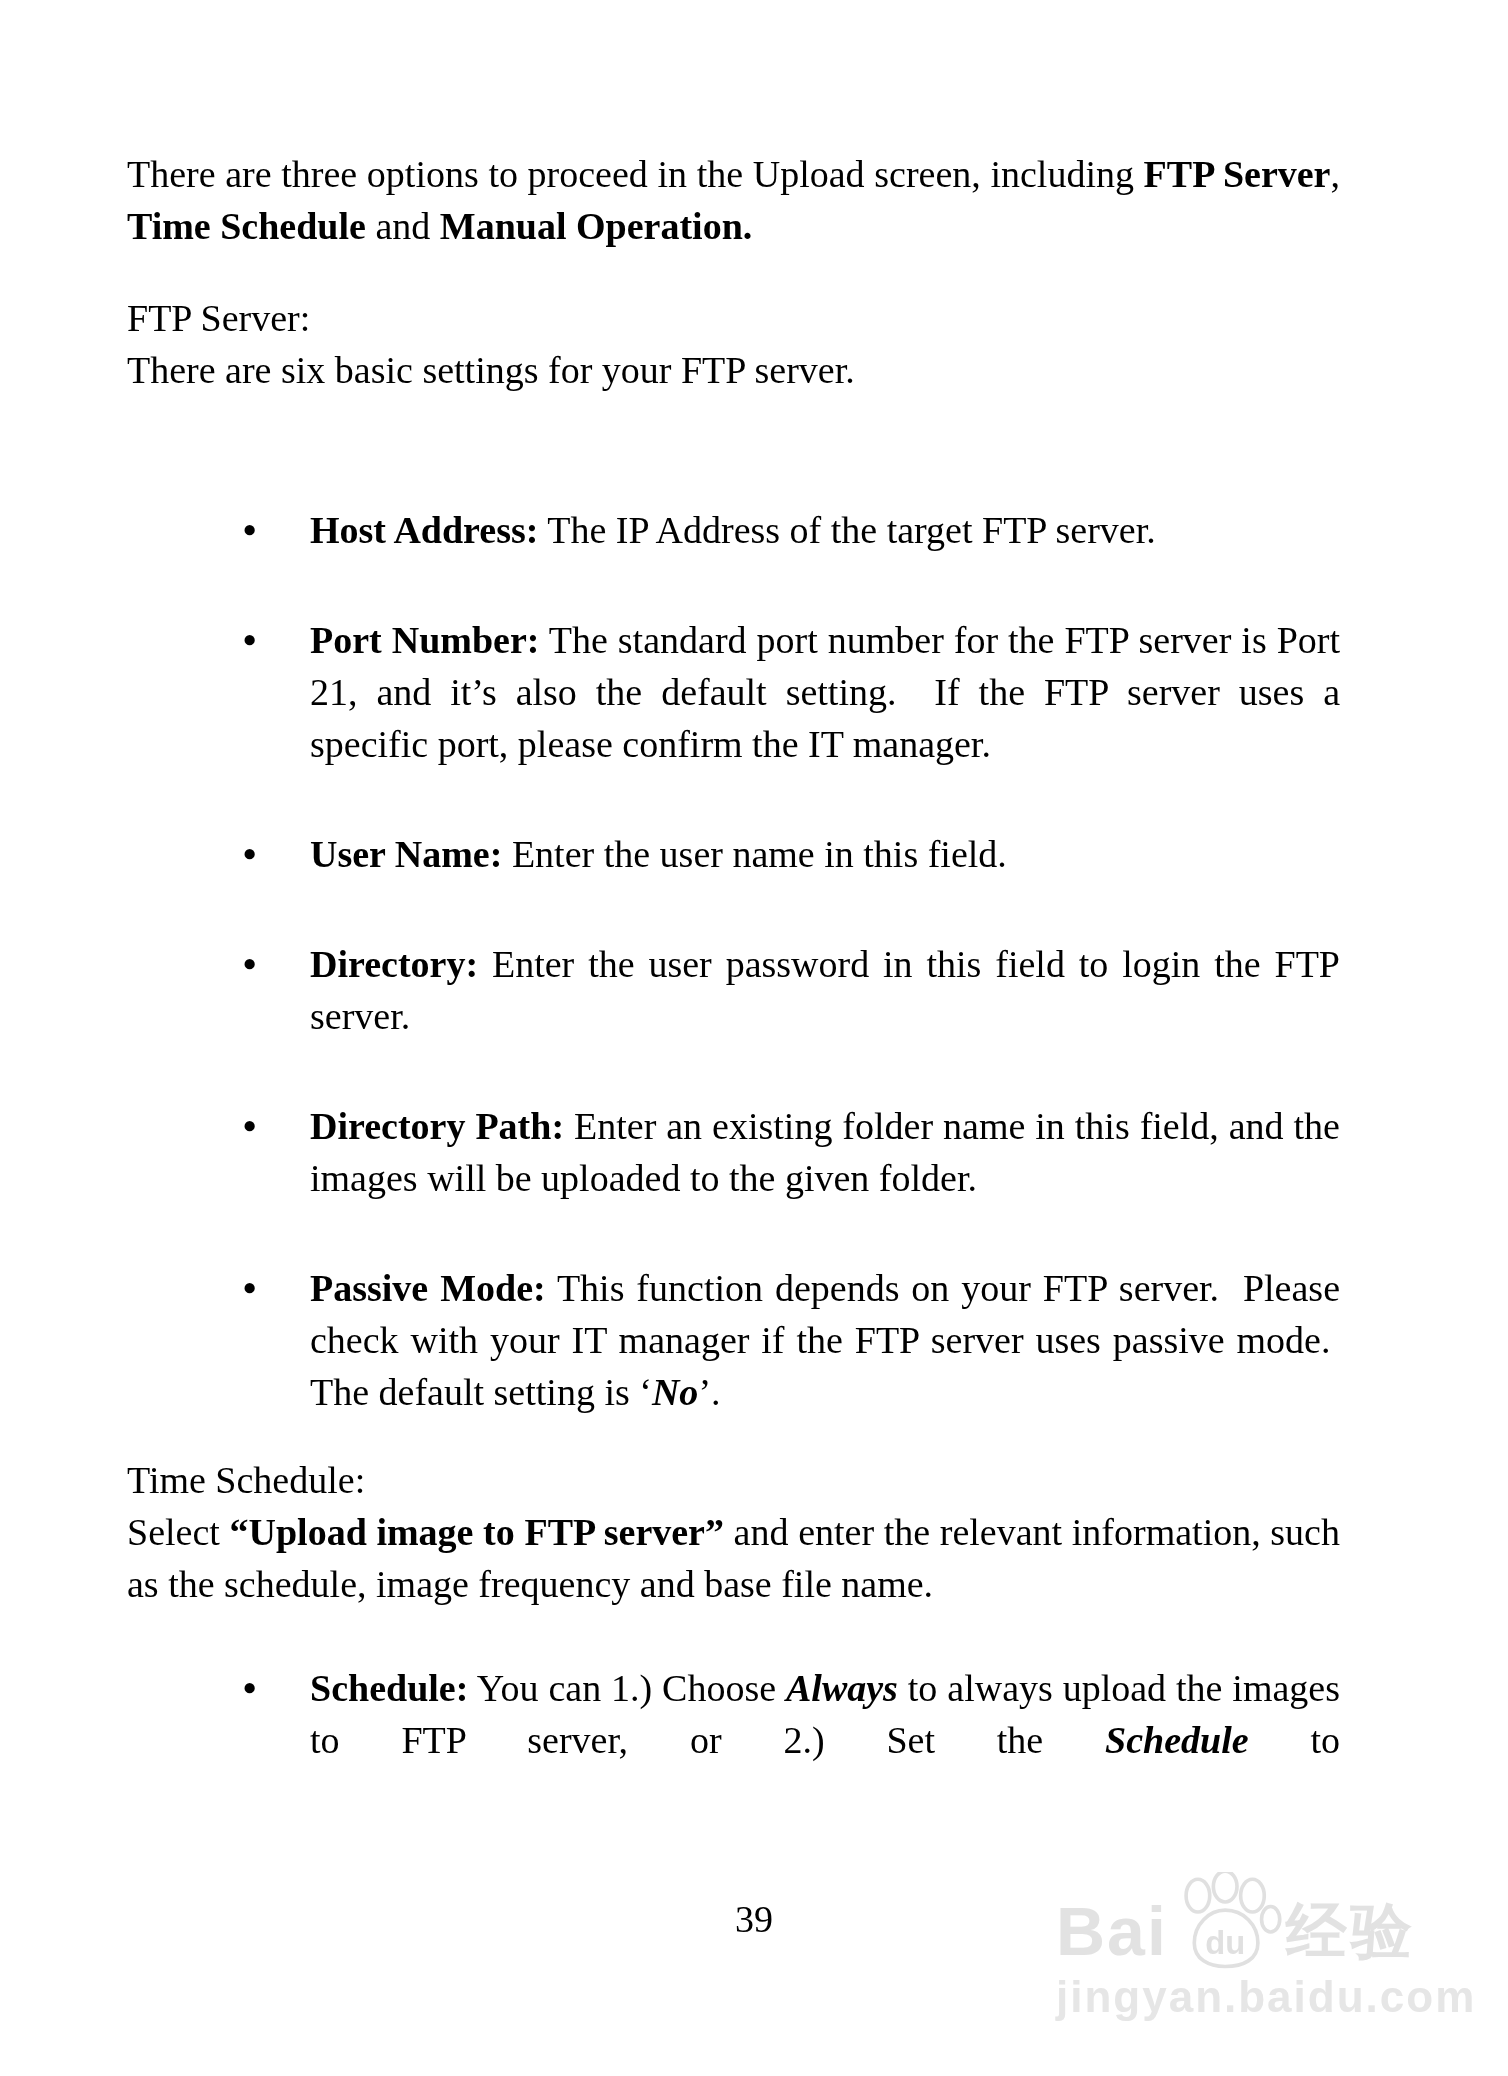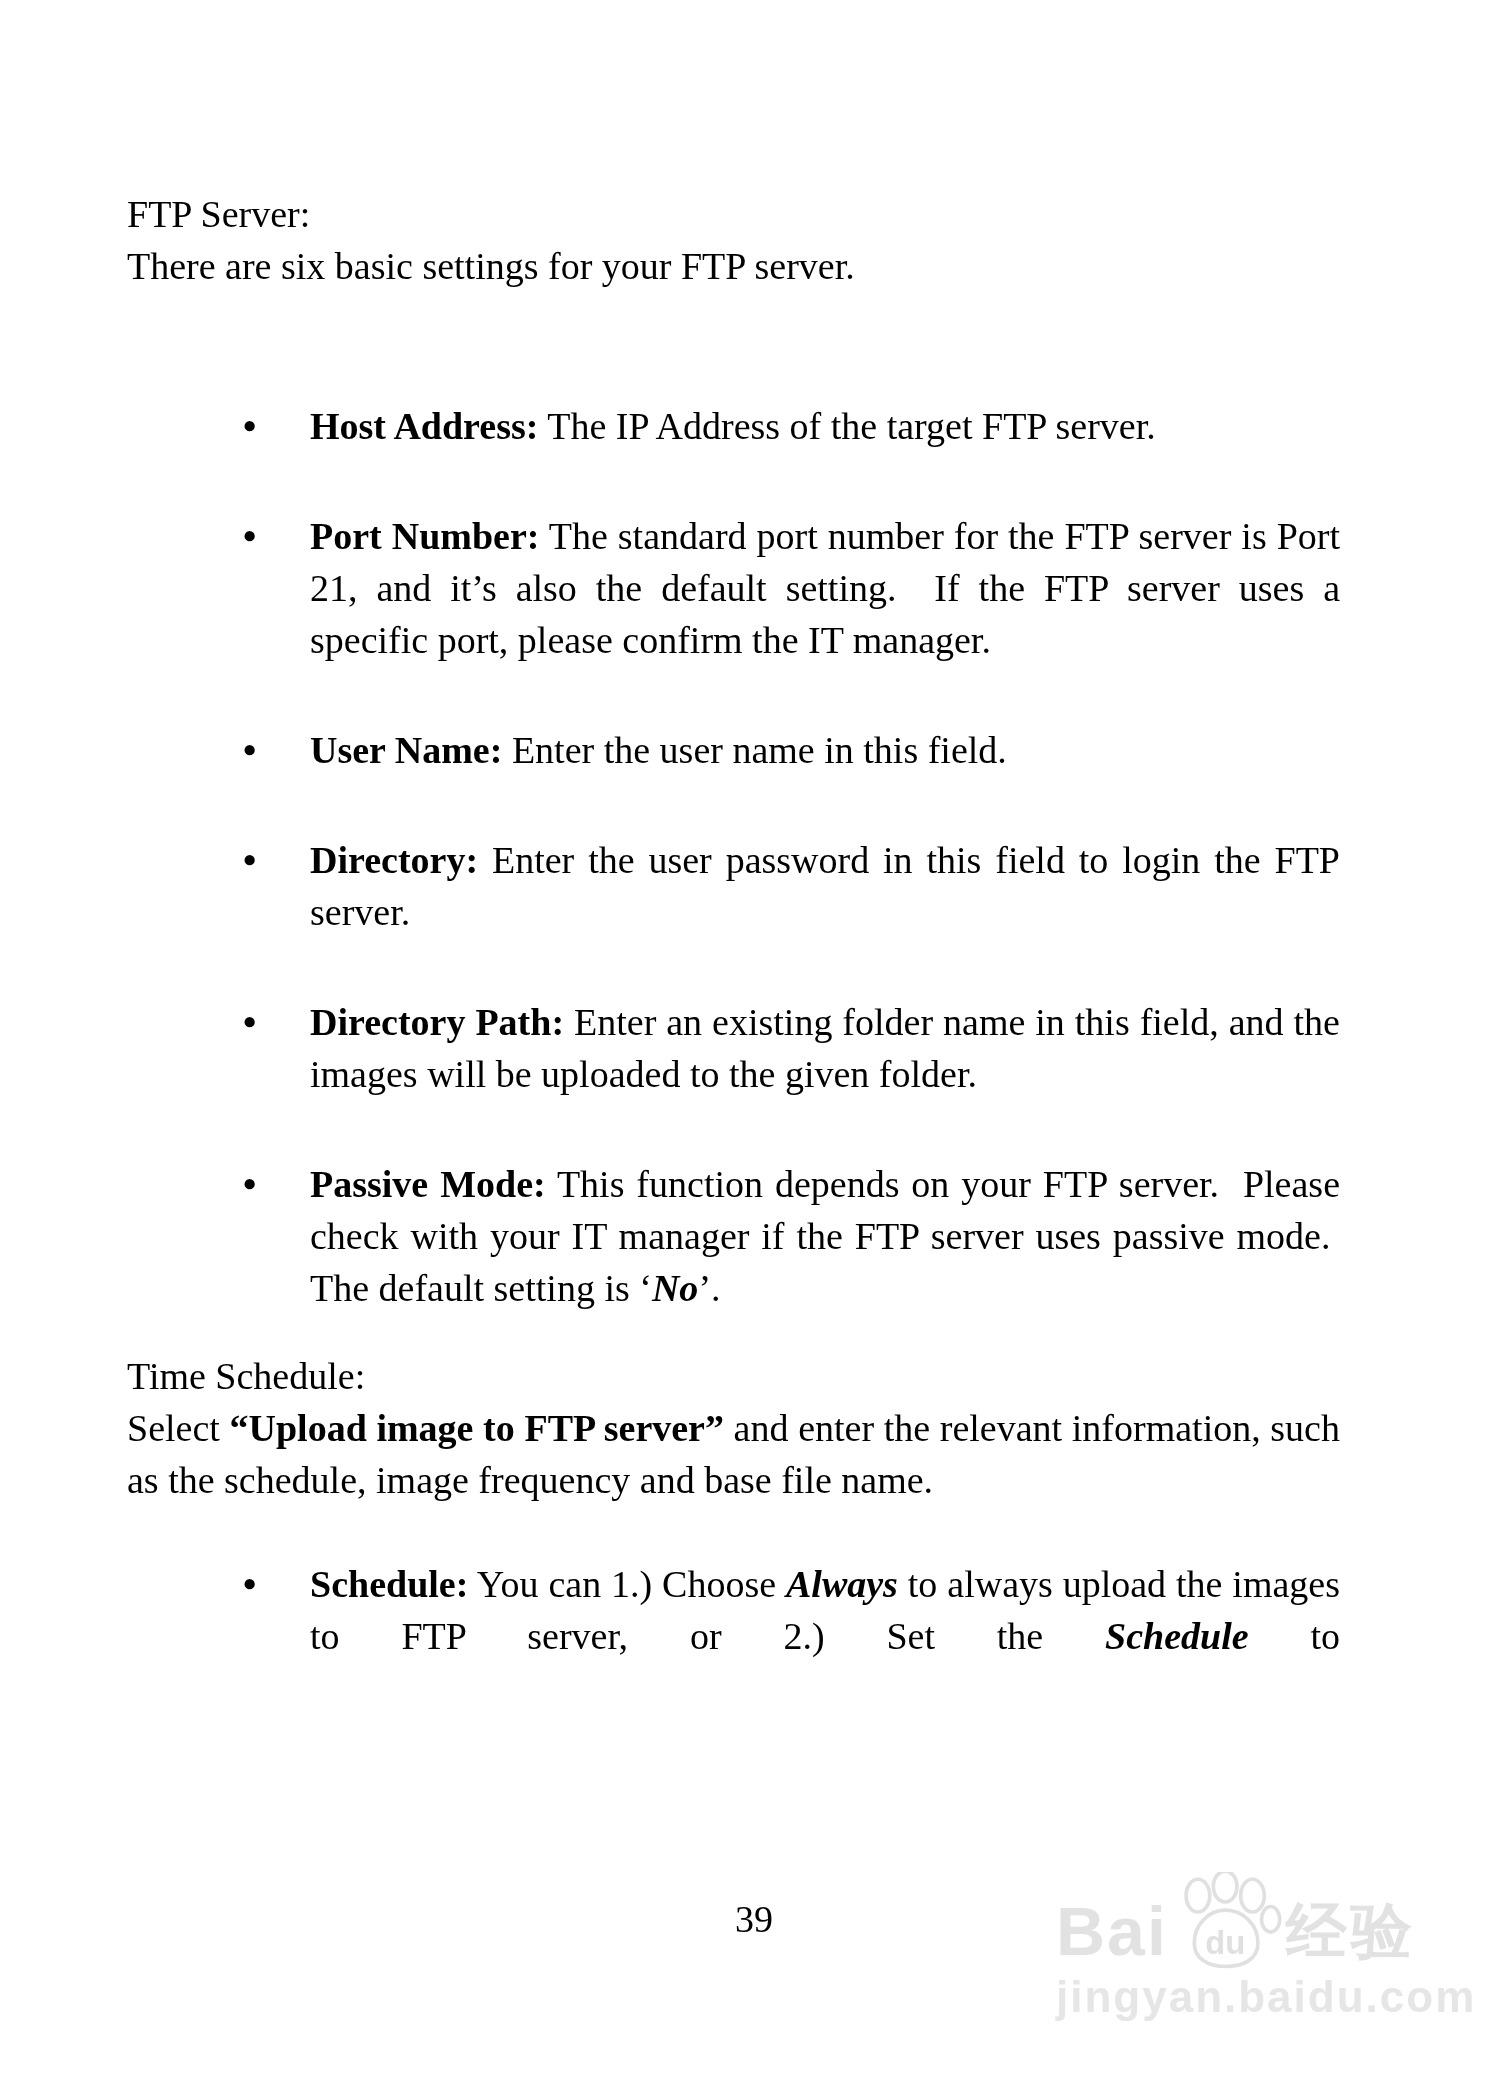--- a/index.html
+++ b/index.html
@@ -92,20 +92,21 @@
     letter-spacing: 2px;
     color: #e6e6e6;
     text-align: left;
   }
 </style>
 </head>
 <body>
 
 <div class="content">
 
+  <p class="para"><span>There are three options to proceed in the Upload screen, including </span><span class="b">FTP Server</span><span>, </span><span class="b">Time Schedule</span><span> and </span><span class="b">Manual Operation.</span></p>
 
   <p class="para heading first" style="margin-top:40px;">FTP Server:</p>
 
   <p class="para">There are six basic settings for your FTP server.</p>
 
   <ul class="bullets">
     <li><span class="b">Host Address:</span><span> The IP Address of the target FTP server.</span></li>
     <li><span class="b">Port Number:</span><span> The standard port number for the FTP server is Port 21, and it’s also the default setting.&nbsp; If the FTP server uses a specific port, please confirm the IT manager.</span></li>
     <li><span class="b">User Name:</span><span> Enter the user name in this field.</span></li>
     <li><span class="b">Directory:</span><span> Enter the user password in this field to login the FTP server.</span></li>

